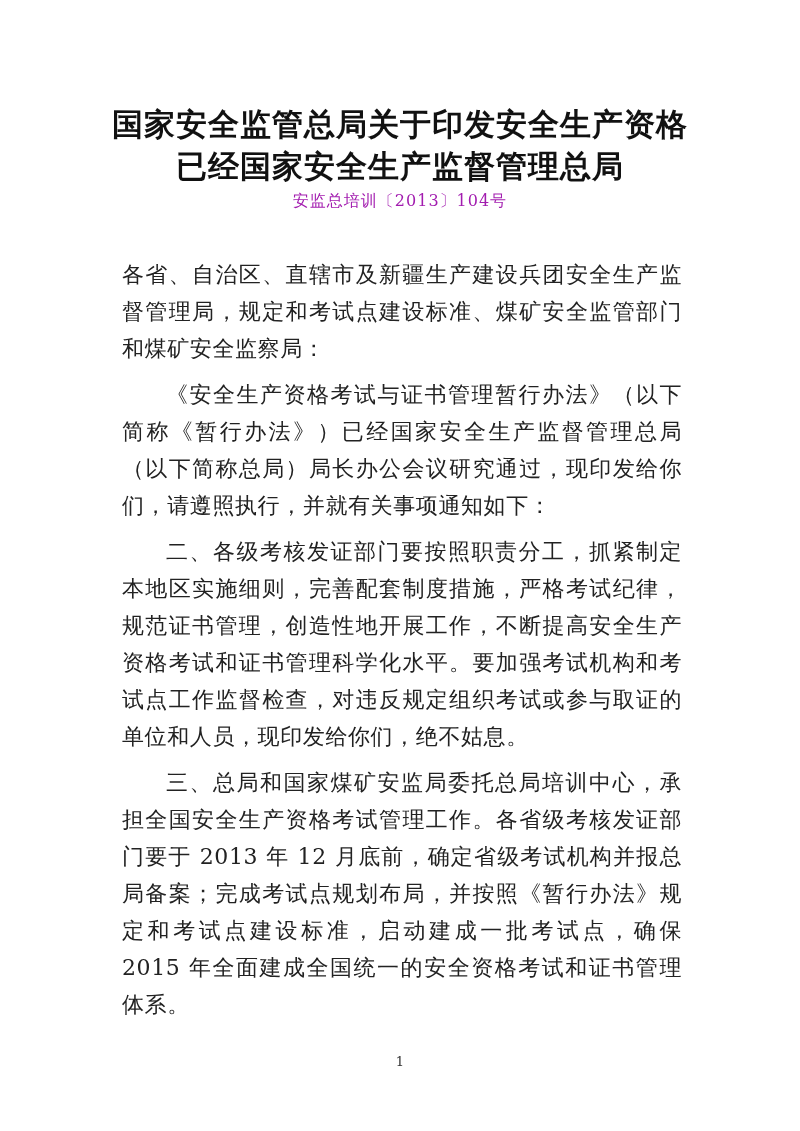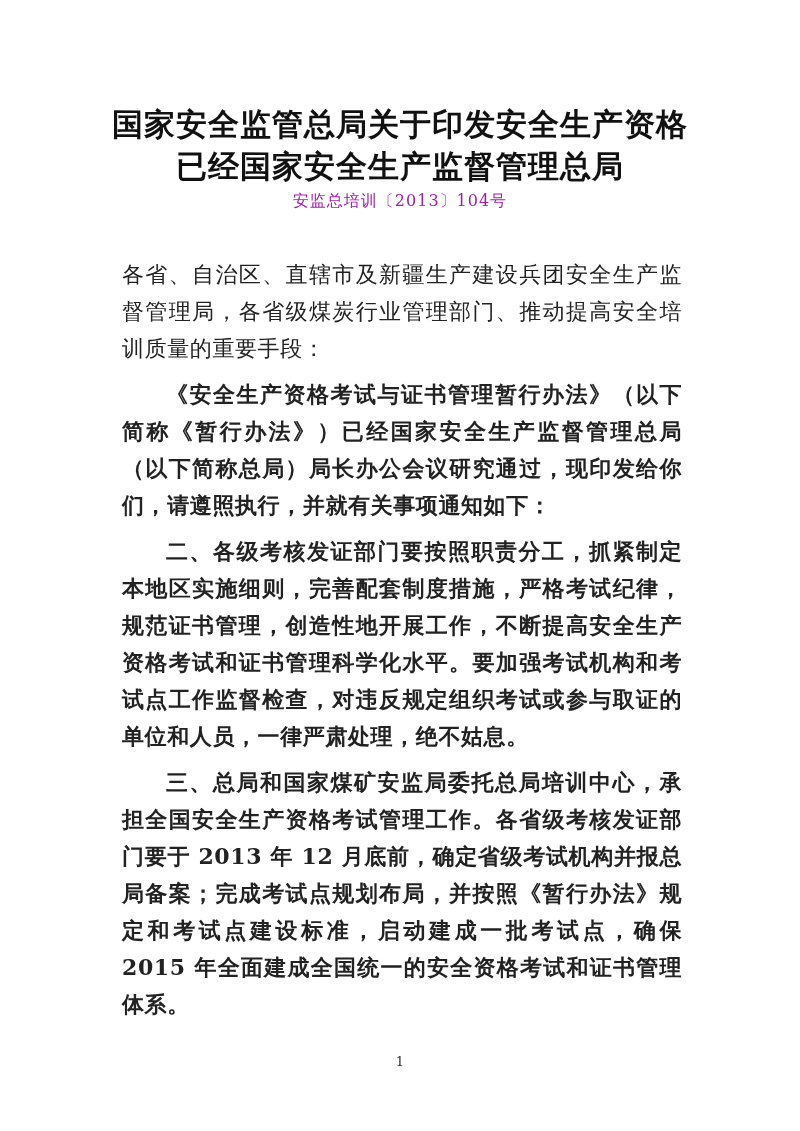--- a/index.html
+++ b/index.html
@@ -15,36 +15,36 @@
   .docno {
     position:absolute; top:191px; left:0; width:800px; text-align:center;
     font-family:"DejaVu Serif", serif; font-size:16px; letter-spacing:1px; color:#a21caf;
   }
   .body {
     position:absolute; left:122px; top:256px; width:560px;
     font-family:"DejaVu Serif", serif; font-size:22px; line-height:37px;
     color:#222; letter-spacing:0.6px;
   }
   .body p { margin:0 0 9px 0; text-align:justify; }
-  .body p.indent { text-indent:2em;font-weight:bold; }
+  .body p.indent { text-indent:2em; }
   .pagenum {
     position:absolute; top:1054px; left:0; width:800px; text-align:center;
     font-family:"DejaVu Serif", serif; font-size:13px; color:#333;
   }
 </style>
 </head>
 <body>
 
 <div class="page">
   <div class="title t1">国家安全监管总局关于印发安全生产资格</div>
   <div class="title t2">已经国家安全生产监督管理总局</div>
   <div class="docno">安监总培训〔2013〕104号</div>
 
   <div class="body">
-    <p>各省、自治区、直辖市及新疆生产建设兵团安全生产监督管理局，各省级煤炭行业管理部门、推动提高安全培训质量的重要手段：</p>
+    <p>各省、自治区、直辖市及新疆生产建设兵团安全生产监督管理局，规定和考试点建设标准、煤矿安全监管部门和煤矿安全监察局：</p>
     <p class="indent">《安全生产资格考试与证书管理暂行办法》（以下简称《暂行办法》）已经国家安全生产监督管理总局（以下简称总局）局长办公会议研究通过，现印发给你们，请遵照执行，并就有关事项通知如下：</p>
-    <p class="indent">二、各级考核发证部门要按照职责分工，抓紧制定本地区实施细则，完善配套制度措施，严格考试纪律，规范证书管理，创造性地开展工作，不断提高安全生产资格考试和证书管理科学化水平。要加强考试机构和考试点工作监督检查，对违反规定组织考试或参与取证的单位和人员，一律严肃处理，绝不姑息。</p>
+    <p class="indent">二、各级考核发证部门要按照职责分工，抓紧制定本地区实施细则，完善配套制度措施，严格考试纪律，规范证书管理，创造性地开展工作，不断提高安全生产资格考试和证书管理科学化水平。要加强考试机构和考试点工作监督检查，对违反规定组织考试或参与取证的单位和人员，现印发给你们，绝不姑息。</p>
     <p class="indent">三、总局和国家煤矿安监局委托总局培训中心，承担全国安全生产资格考试管理工作。各省级考核发证部门要于 2013 年 12 月底前，确定省级考试机构并报总局备案；完成考试点规划布局，并按照《暂行办法》规定和考试点建设标准，启动建成一批考试点，确保 2015 年全面建成全国统一的安全资格考试和证书管理体系。</p>
 
   </div>
 
   <div class="pagenum">1</div>
 </div>
 
 </body></html>

